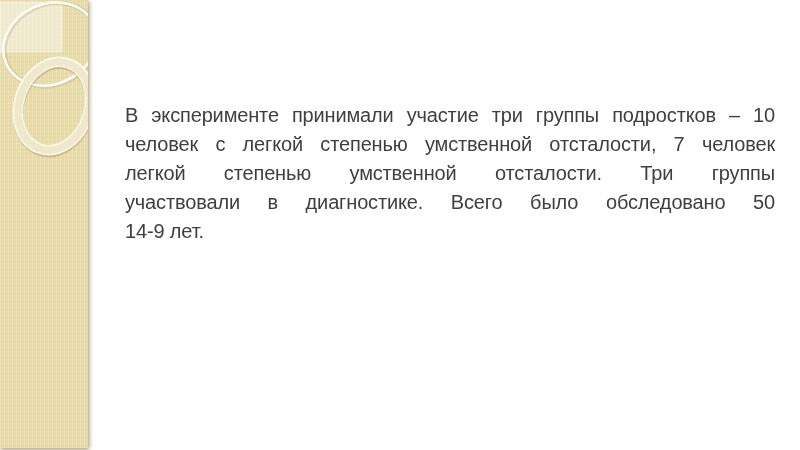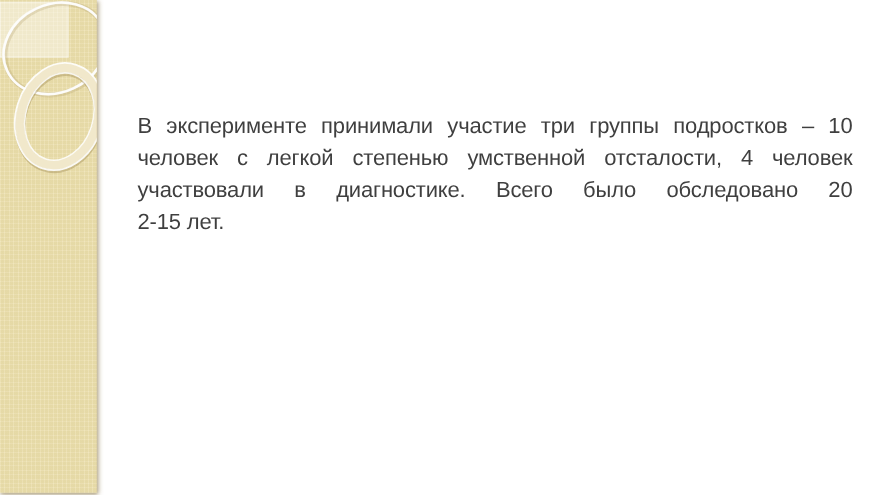--- a/index.html
+++ b/index.html
@@ -49,18 +49,19 @@
         <ellipse cx="55" cy="108" rx="35" ry="45" fill="none" stroke="rgba(150,125,70,0.35)" stroke-width="10"></ellipse>
         <ellipse cx="54" cy="106" rx="35" ry="45" fill="none" stroke="#f1e8cb" stroke-width="8"></ellipse>
         <ellipse cx="54" cy="106" rx="39.5" ry="49.5" fill="none" stroke="rgba(255,255,255,0.9)" stroke-width="1.6"></ellipse>
         <ellipse cx="54" cy="106" rx="30.5" ry="40.5" fill="none" stroke="rgba(255,255,255,0.85)" stroke-width="1.4"></ellipse>
       </g>
     </svg>
   </div>
 
   <div class="content">
       <div class="jline">В эксперименте принимали участие три группы подростков – 10</div>
-      <div class="jline">человек с легкой степенью умственной отсталости, 4 человек</div>
-      <div class="jline">участвовали в диагностике. Всего было обследовано 20</div>
-      <div class="jline last">2-15 лет.</div>
+      <div class="jline">человек с легкой степенью умственной отсталости, 7 человек</div>
+      <div class="jline">легкой степенью умственной отсталости. Три группы</div>
+      <div class="jline">участвовали в диагностике. Всего было обследовано 50</div>
+      <div class="jline last">14-9 лет.</div>
     </div>
 
 </div>
 
 </body></html>

